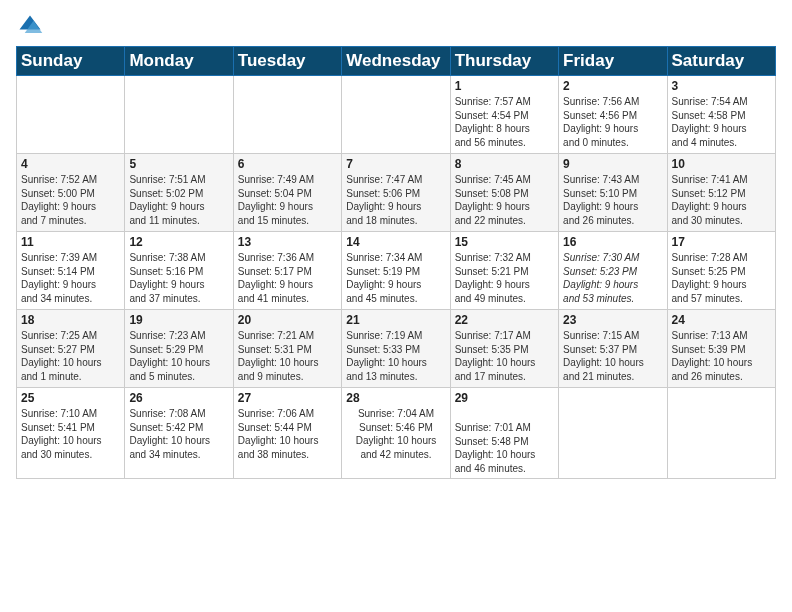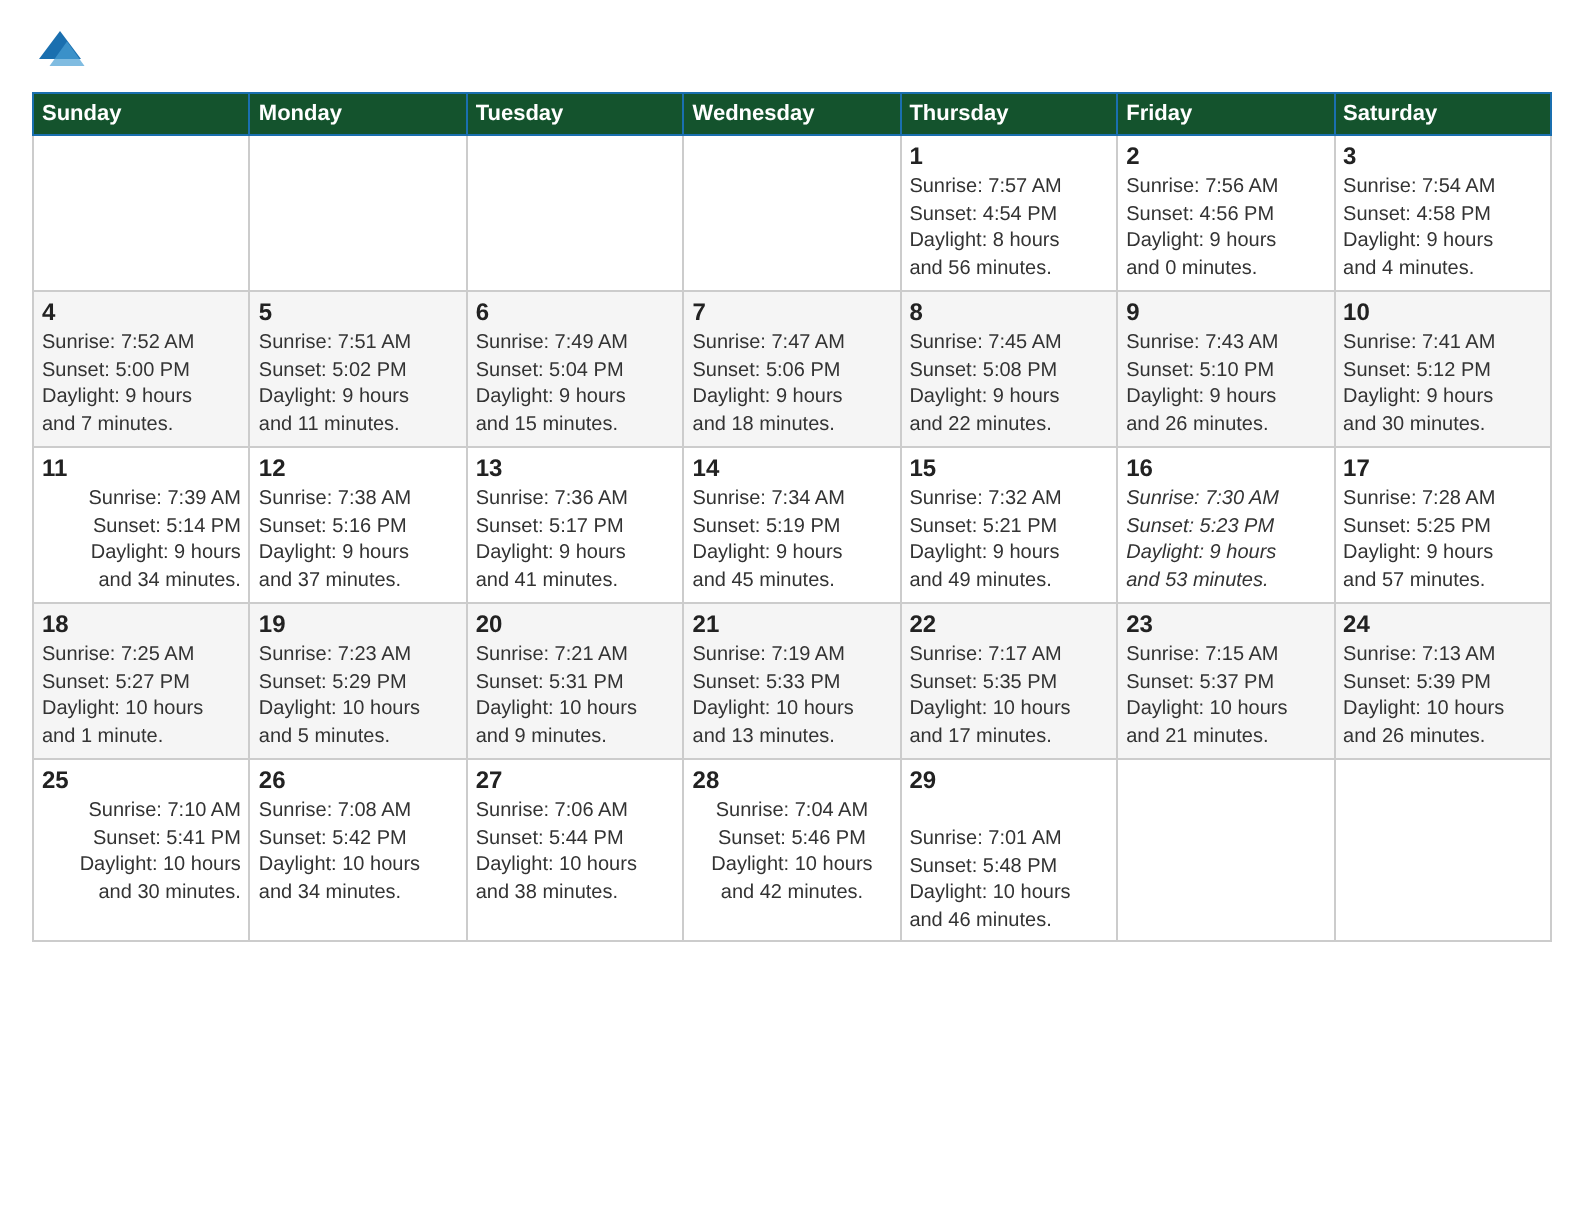--- a/index.html
+++ b/index.html
@@ -52,23 +52,23 @@
       font-size: 14px;
       color: #333;
       margin-top: 2px;
     }
     table {
       width: 100%;
       border-collapse: collapse;
       table-layout: fixed;
     }
     thead tr th {
-      background: #14532d;
+      background: #0c4a6e;
       color: #fff;
-      font-size: 11px;
+      font-size: 17px;
       font-weight: bold;
       padding: 4px 4px;
       text-align: left;
       border: 1px solid #1a6faf;
     }
     tbody tr td {
       border: 1px solid #ccc;
       vertical-align: top;
       padding: 3px 4px;
       font-size: 9.5px;
@@ -209,21 +209,21 @@
             <span class="day-num">10</span>
             <div class="cell-content" style="white-space: pre-line;">Sunrise: 7:41 AM
 Sunset: 5:12 PM
 Daylight: 9 hours
 and 30 minutes.</div>
           </td>
         </tr>
         <tr>
           <td>
             <span class="day-num">11</span>
-            <div class="cell-content" style="white-space: pre-line; text-align: right;">Sunrise: 7:39 AM
+            <div class="cell-content" style="white-space: pre-line;">Sunrise: 7:39 AM
 Sunset: 5:14 PM
 Daylight: 9 hours
 and 34 minutes.</div>
           </td>
           <td>
             <span class="day-num">12</span>
             <div class="cell-content" style="white-space: pre-line;">Sunrise: 7:38 AM
 Sunset: 5:16 PM
 Daylight: 9 hours
 and 37 minutes.</div>
@@ -311,21 +311,21 @@
             <span class="day-num">24</span>
             <div class="cell-content" style="white-space: pre-line;">Sunrise: 7:13 AM
 Sunset: 5:39 PM
 Daylight: 10 hours
 and 26 minutes.</div>
           </td>
         </tr>
         <tr>
           <td>
             <span class="day-num">25</span>
-            <div class="cell-content" style="white-space: pre-line; text-align: right;">Sunrise: 7:10 AM
+            <div class="cell-content" style="white-space: pre-line;">Sunrise: 7:10 AM
 Sunset: 5:41 PM
 Daylight: 10 hours
 and 30 minutes.</div>
           </td>
           <td>
             <span class="day-num">26</span>
             <div class="cell-content" style="white-space: pre-line;">Sunrise: 7:08 AM
 Sunset: 5:42 PM
 Daylight: 10 hours
 and 34 minutes.</div>

